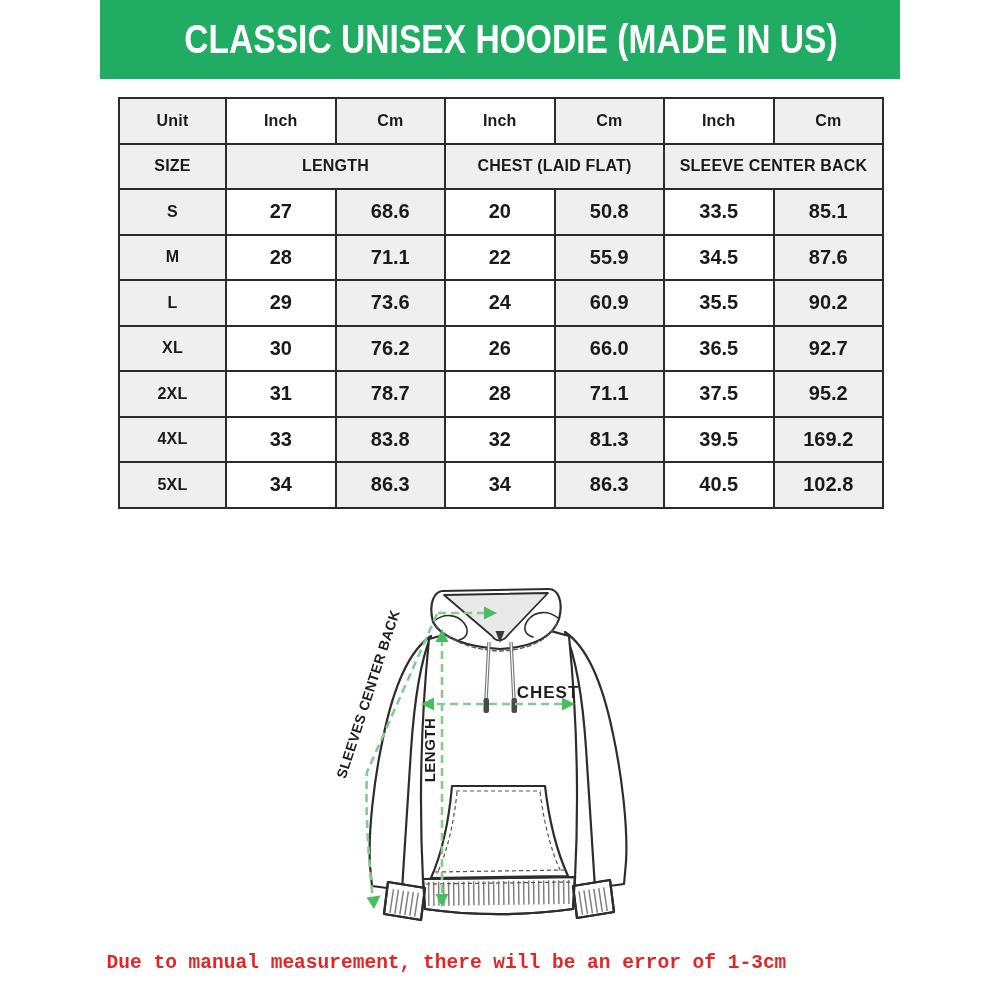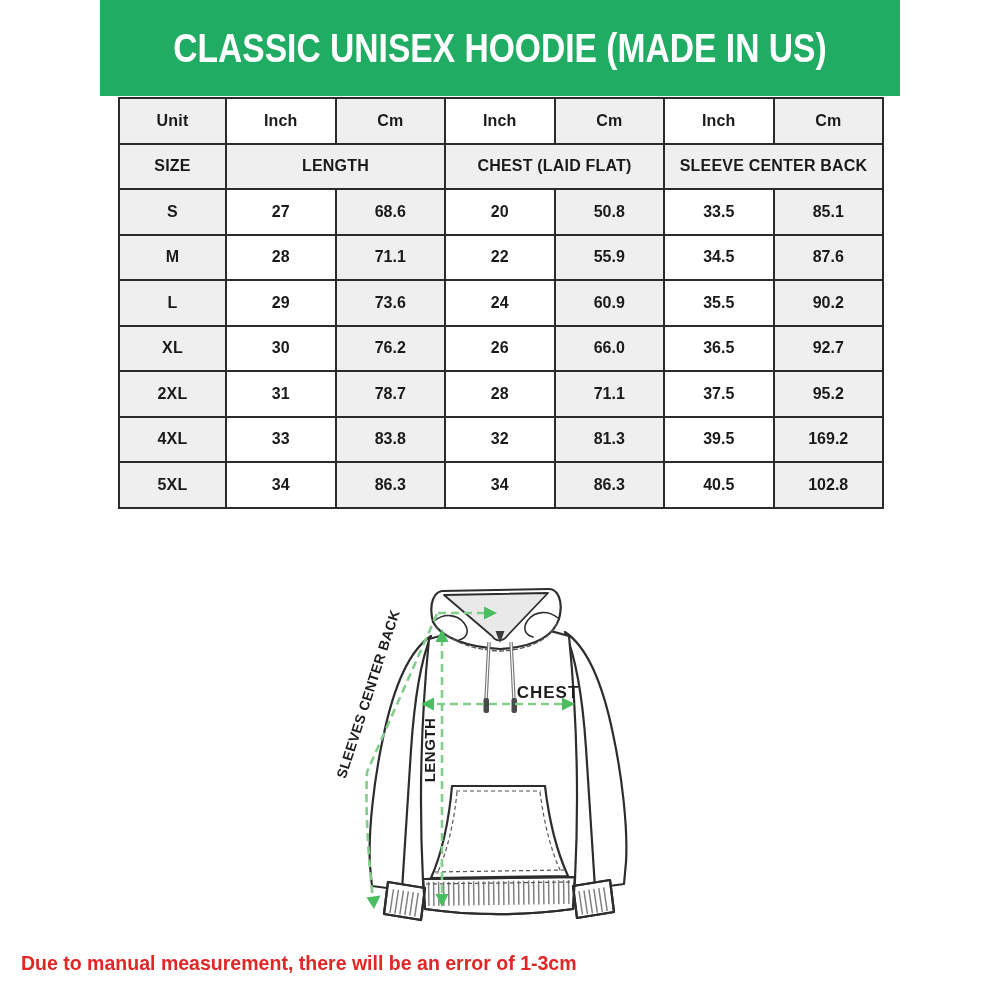--- a/index.html
+++ b/index.html
@@ -1,42 +1,42 @@
 <!DOCTYPE html>
 <html><head>
 <meta charset="utf-8">
 <style>
   html,body { margin:0; padding:0; }
   body {
     width:1000px; height:1000px; position:relative; background:#ffffff;
     font-family:"Liberation Sans", sans-serif; overflow:hidden;
   }
   .banner {
-    position:absolute; left:100px; top:0; width:800px; height:96px;
-    background:#20AC62; display:flex; align-items:center; justify-content:center;
+    position:absolute; left:100px; top:0; width:800px; height:79px;
+    background:#20AC62; display:flex; align-items:center; justify-content:flex-end;
   }
   .banner-title {
     color:#ffffff; font-size:40px; font-weight:bold; white-space:nowrap;
     transform:scaleX(0.84); letter-spacing:0px;
   }
   table.size-chart {
     position:absolute; left:118px; top:97px; width:764px;
     border-collapse:collapse; table-layout:fixed;
   }
   table.size-chart td {
     border:2px solid #2b2b2b; text-align:center; vertical-align:middle;
     height:43.5px; padding:0; color:#1a1a1a; white-space:nowrap;
   }
   td.gray  { background:#efefef; }
   td.white { background:#ffffff; }
   td.hdr   { font-size:16px; font-weight:bold; letter-spacing:0.2px; }
-  td.val   { font-size:16px; font-weight:bold; }
+  td.val   { font-size:20px; font-weight:bold; }
   .diagram-svg { position:absolute; left:315px; top:575px; }
   .footnote {
-    position:absolute; left:0; top:951px; width:892px; text-align:left;
+    position:absolute; left:0; top:951px; width:892px; text-align:center;font-family:Liberation Mono, monospace;
   }
   .footnote span {
     display:inline-block; color:#E12626; font-size:21px; font-weight:bold;
     transform:scaleX(0.93); white-space:nowrap;
   }
 </style>
 </head>
 <body>
 
 <div class="banner">

